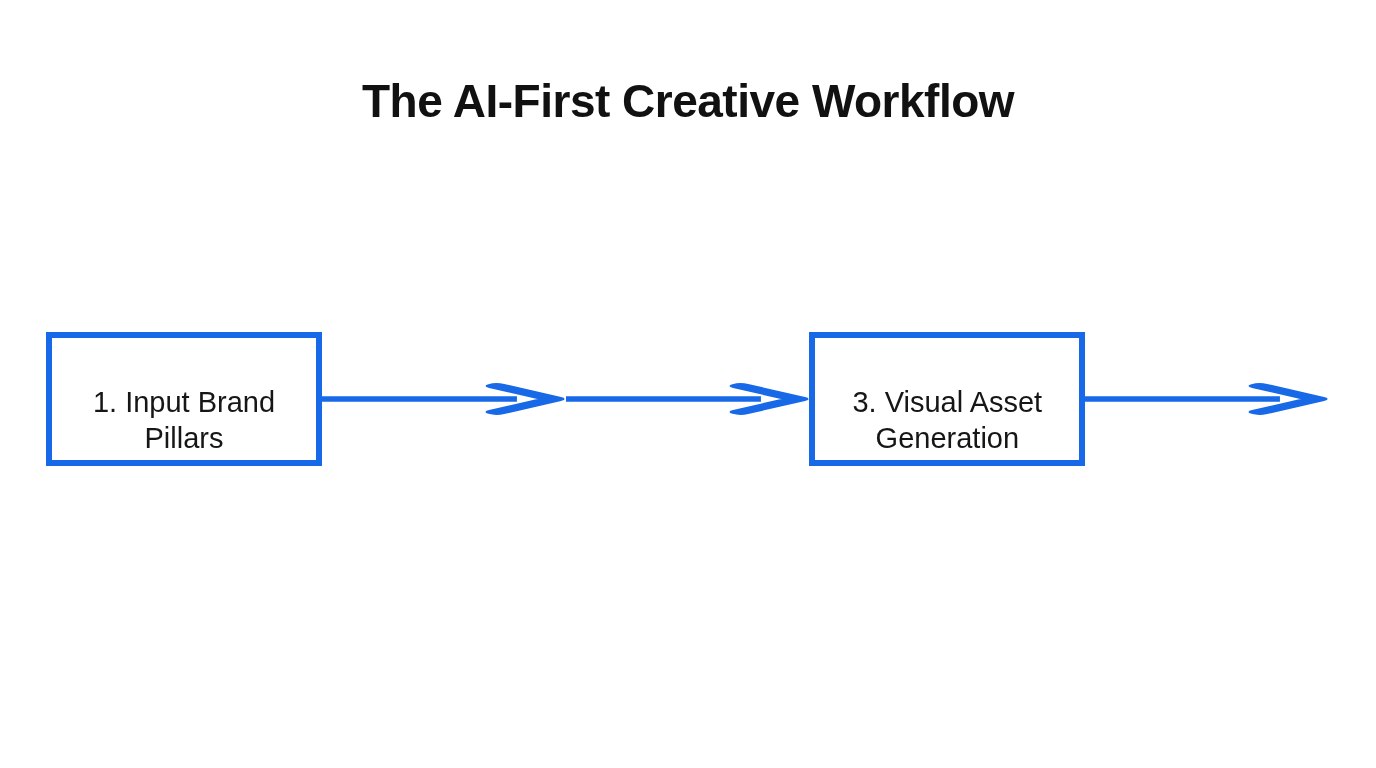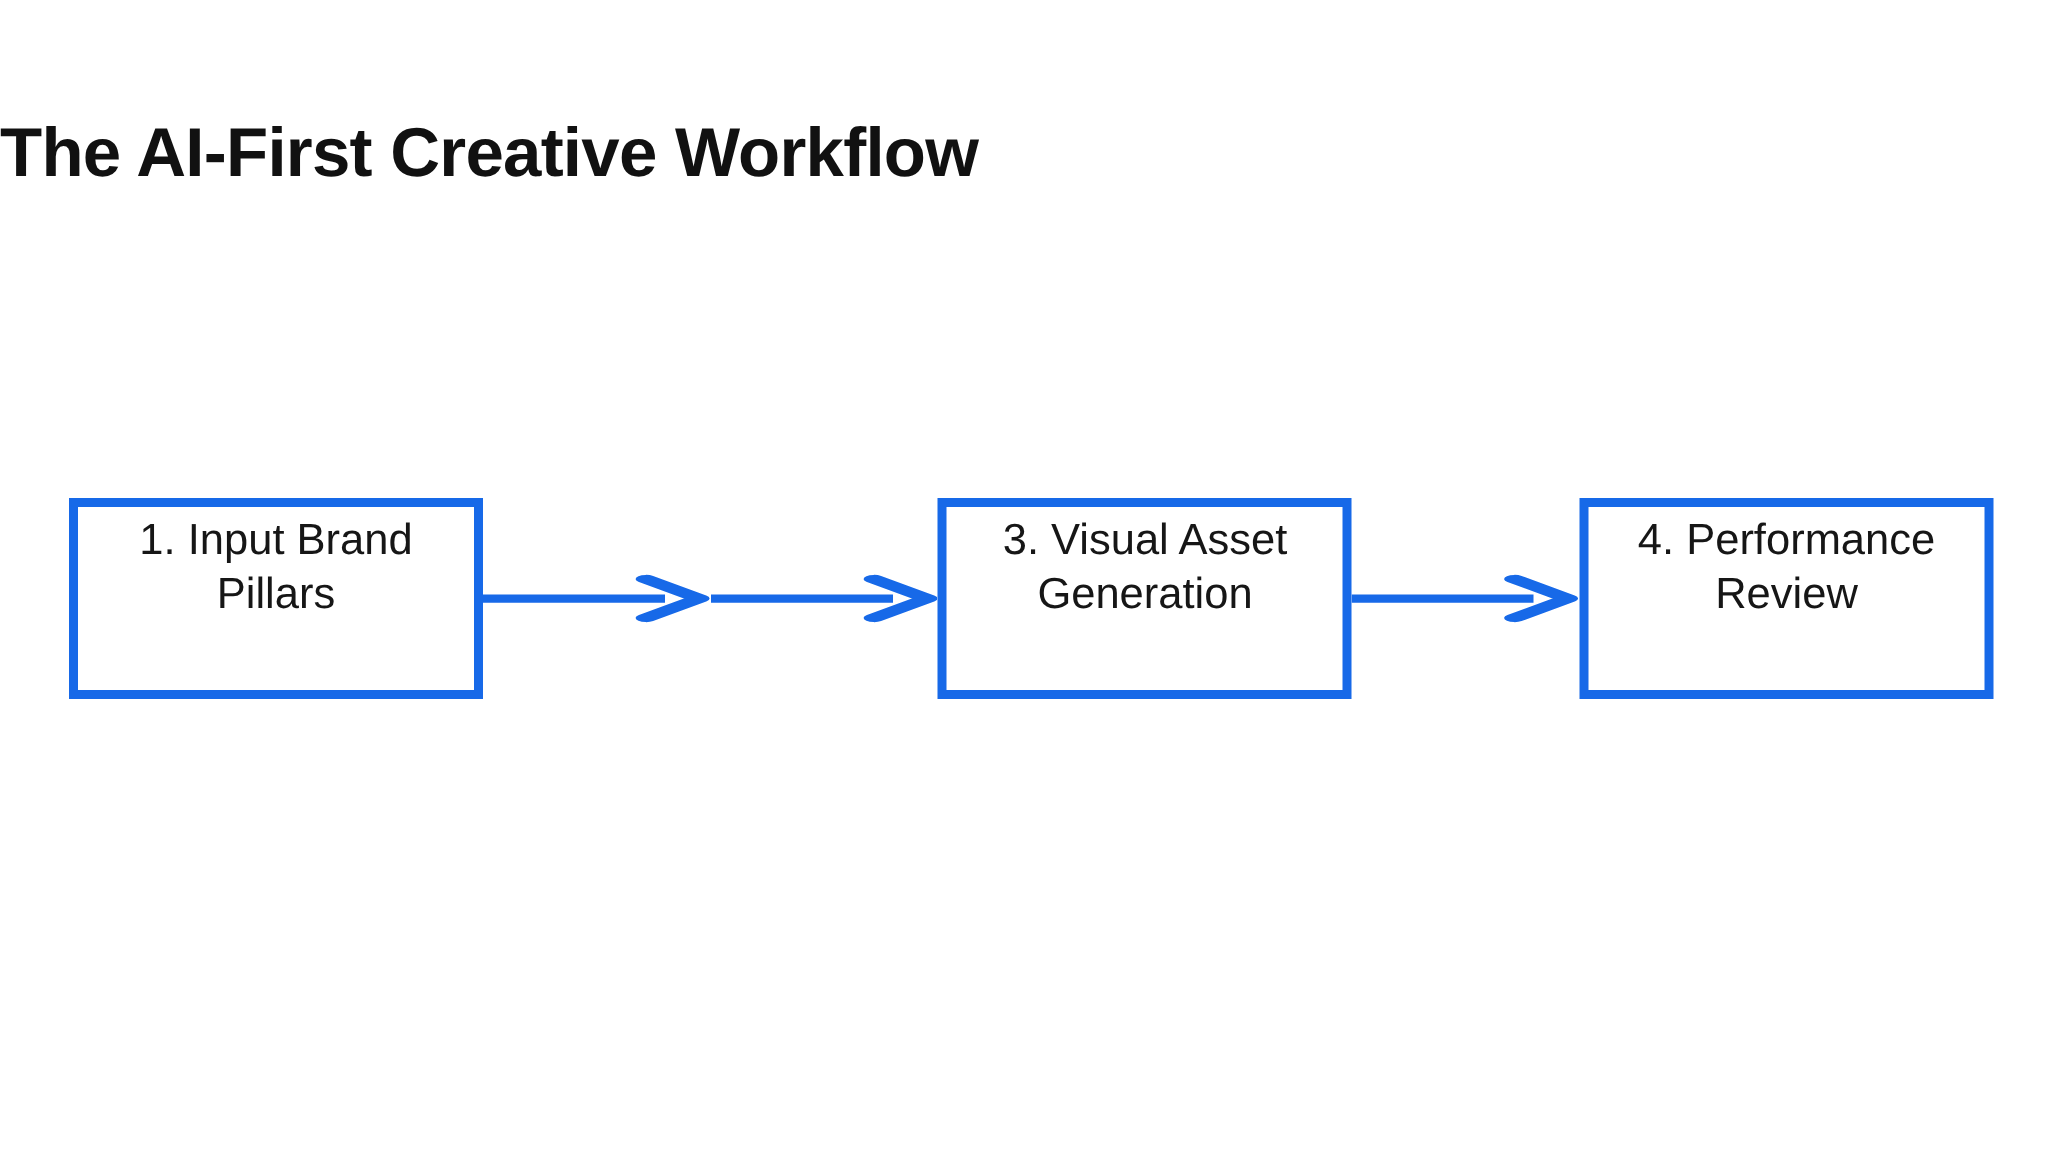--- a/index.html
+++ b/index.html
@@ -19,42 +19,42 @@
     position: relative;
     width: 1376px;
     height: 768px;
     background: var(--bg);
   }
   .title {
     position: absolute;
     top: 74px;
     left: 0;
     width: 100%;
-    text-align: left;
+    text-align: center;
     font-size: 46px;
     font-weight: 700;
     letter-spacing: -0.5px;
     color: var(--title-color);
   }
   .flow {
     position: absolute;
     top: 332px;
     left: 46px;
     width: 1283px;
     height: 134px;
     display: flex;
     align-items: stretch;
   }
   .step-box {
     flex: 0 0 276px;
     height: 134px;
     border: 6px solid var(--accent);
     background: var(--bg);
     display: flex;
-    align-items: flex-start;
+    align-items: flex-end;
     justify-content: center;
     text-align: center;
     padding: 4px 14px;
   }
   .step-label {
     font-size: 29px;
     line-height: 1.25;
     color: var(--step-color);
   }
   .connector {
@@ -101,18 +101,15 @@
       <span class="step-label">3. Visual Asset Generation</span>
     </div>
 
     <div class="connector">
       <svg viewBox="0 0 60 44" preserveAspectRatio="none" aria-hidden="true">
         <path d="M0 22 H48" fill="none" stroke-width="5.5" stroke="#1769e8"></path>
         <path d="M43 9 L57 22 L43 35" fill="none" stroke-width="5.5" stroke-linecap="round" stroke-linejoin="round" stroke="#1769e8"></path>
       </svg>
     </div>
 
-    <div class="step-box">
-      <span class="step-label">4. Performance Review</span>
-    </div>
 
   </div>
 </div>
 
 </body></html>

